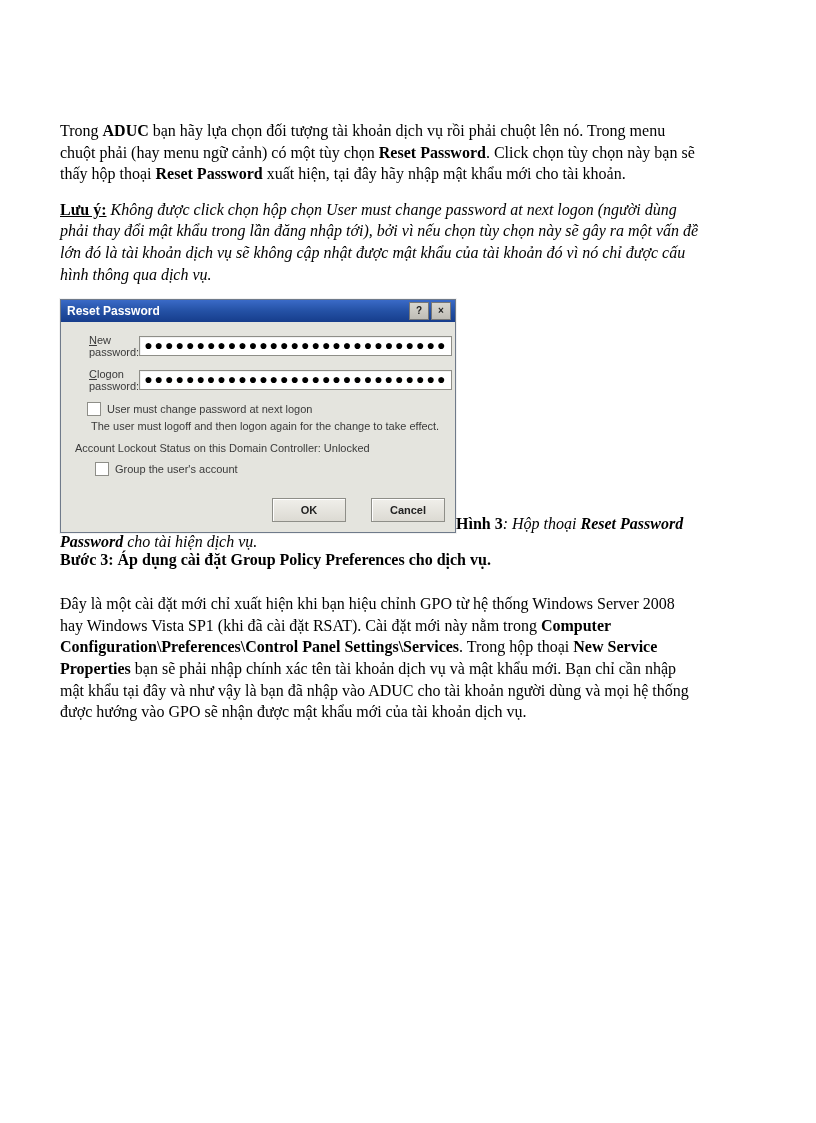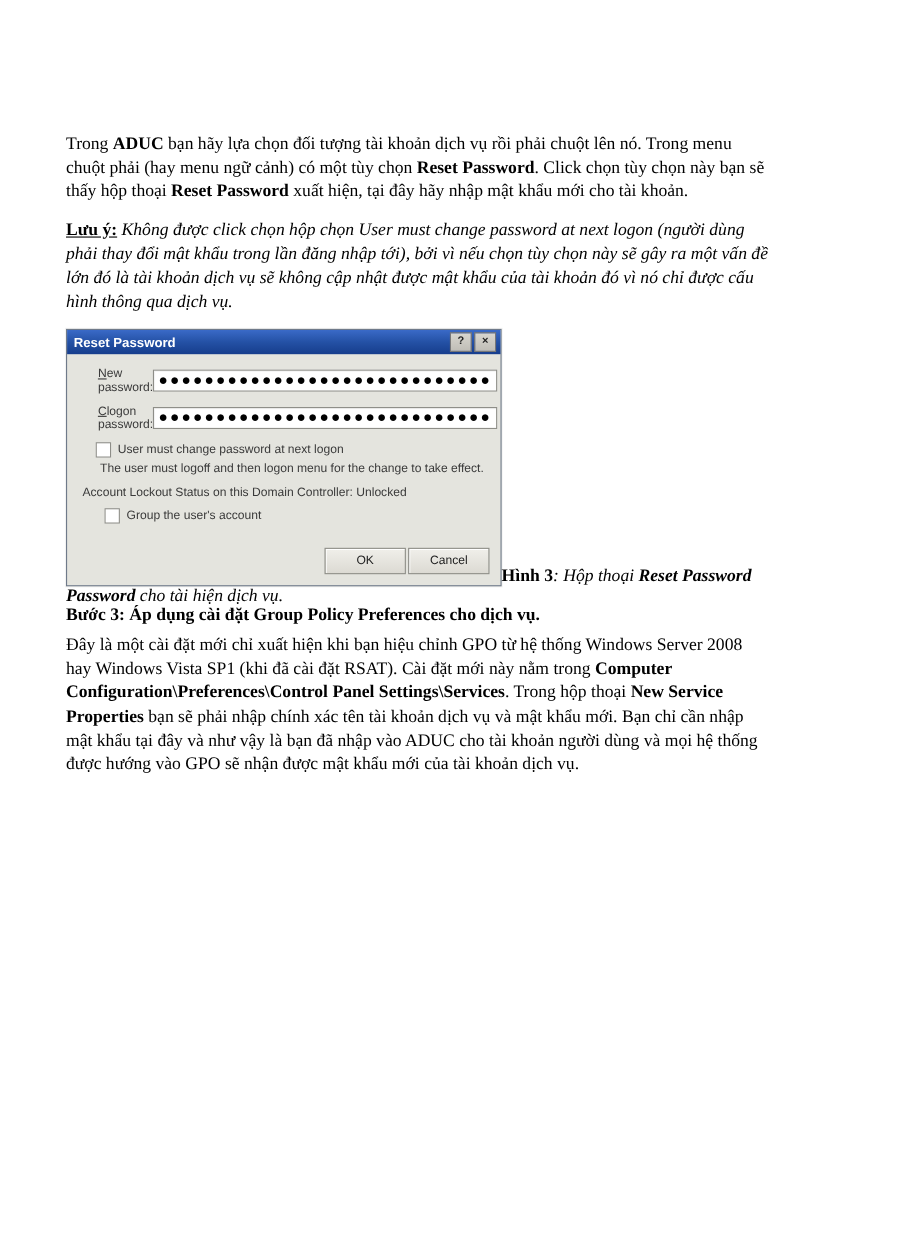--- a/index.html
+++ b/index.html
@@ -105,22 +105,23 @@
   }
   .indent-text {
     margin: 4px 0 10px 18px;
   }
   .status-text {
     margin: 6px 0 8px 2px;
   }
   .button-row {
     display: flex;
     justify-content: flex-end;
-    gap: 2px;
+    gap: 25px;
     padding: 8px 10px 10px 10px;
+    font-weight: bold;
   }
   .win-btn {
     width: 72px;
     height: 22px;
     border: 1px solid #8e8e88;
     background: linear-gradient(to bottom,#f0efea,#dcdad3);
     font-family: Tahoma, Arial, sans-serif;
     font-size: 11px;
     color: #222;
     display: flex;
@@ -162,34 +163,34 @@
             <div class="text-input">●●●●●●●●●●●●●●●●●●●●●●●●●●●●●</div>
           </div>
           <div class="form-row">
             <div class="form-label"><span class="ul">C</span><span>logon password:</span></div>
             <div class="text-input">●●●●●●●●●●●●●●●●●●●●●●●●●●●●●</div>
           </div>
           <div class="checkbox-row">
             <div class="chk"></div>
             <span><span class="ul">U</span><span>ser must change password at next logon</span></span>
           </div>
-          <div class="indent-text">The user must logoff and then logon menu for the change to take effect.</div>
+          <div class="indent-text">The user must logoff and then logon again for the change to take effect.</div>
           <div class="status-text">Account Lockout Status on this Domain Controller: Unlocked</div>
           <div class="checkbox-row" style="margin-left:22px;">
             <div class="chk"></div>
             <span><span>Group the user's </span><span class="ul">a</span><span>ccount</span></span>
           </div>
         </div>
         <div class="button-row">
           <div class="win-btn">OK</div>
           <div class="win-btn">Cancel</div>
         </div>
       </div>
     </div><span class="caption-inline"><span class="bold">Hình 3</span><span class="italic">: Hộp thoại </span><span class="bold italic">Reset Password</span></span>
     <div><span class="italic"></span><span class="italic"><span class="bold">Password</span></span><span class="italic"> cho tài hiện dịch vụ.</span></div>
-    <div class="bold" style="margin-bottom:7px;">Bước 3: Áp dụng cài đặt Group Policy Preferences cho dịch vụ.</div>
+    <div class="bold" style="margin-bottom:24px;">Bước 3: Áp dụng cài đặt Group Policy Preferences cho dịch vụ.</div>
   </div>
 
   <p>
     <span>Đây là một cài đặt mới chỉ xuất hiện khi bạn hiệu chỉnh GPO từ hệ thống Windows Server 2008 hay Windows Vista SP1 (khi đã cài đặt RSAT). Cài đặt mới này nằm trong </span><span class="bold">Computer Configuration\Preferences\Control Panel Settings\Services</span><span>. Trong hộp thoại </span><span class="bold">New Service Properties</span><span> bạn sẽ phải nhập chính xác tên tài khoản dịch vụ và mật khẩu mới. Bạn chỉ cần nhập mật khẩu tại đây và như vậy là bạn đã nhập vào ADUC cho tài khoản người dùng và mọi hệ thống được hướng vào GPO sẽ nhận được mật khẩu mới của tài khoản dịch vụ.</span>
   </p>
 
 </div>
 
 </body></html>

